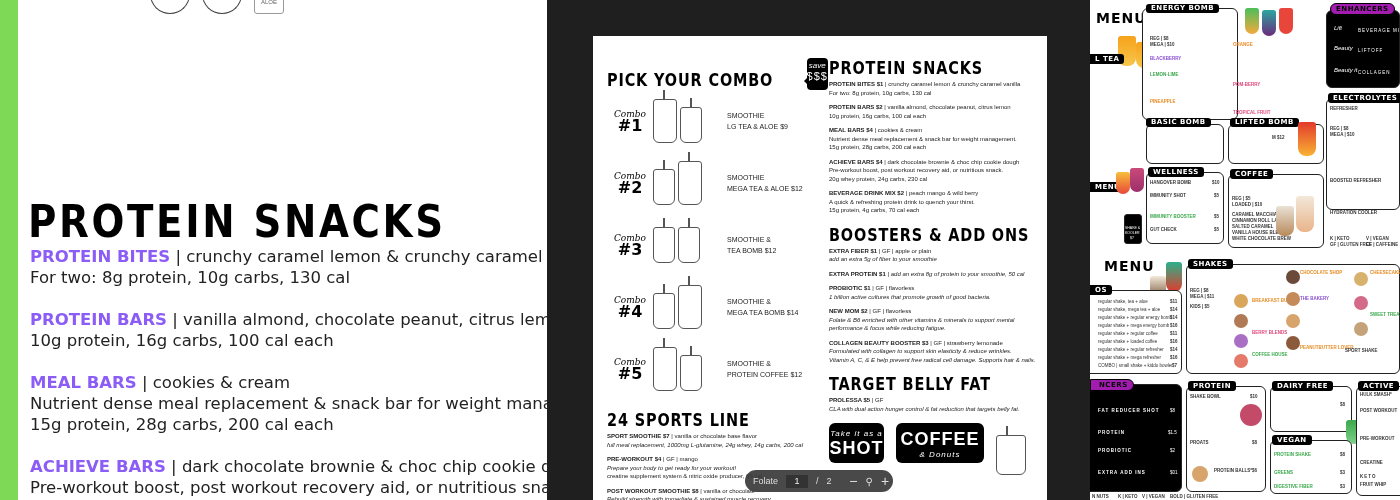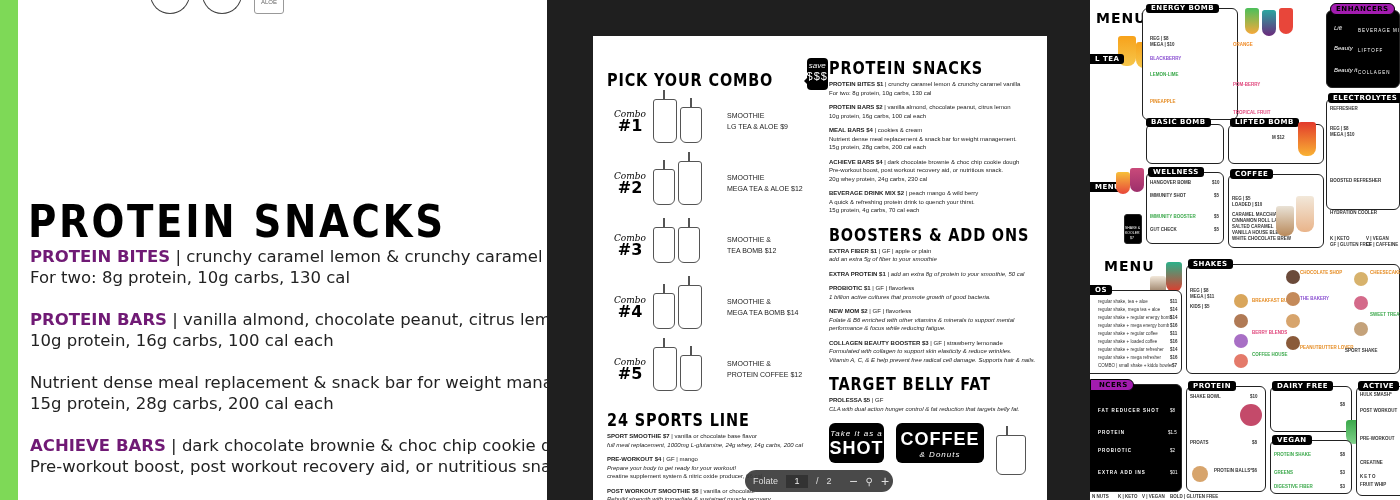--- a/index.html
+++ b/index.html
@@ -8,21 +8,21 @@
 
   
   .left { position: absolute; left: 0; top: 0; width: 547px; height: 500px; background: #fff; overflow: hidden; }
   .green-bar { position: absolute; left: 0; top: 0; width: 18px; height: 500px; background: #7ed957; }
   .cups-top { position: absolute; left: 150px; top: -14px; display: flex; gap: 12px; align-items: flex-end; }
   .cup-bottom { width: 40px; height: 28px; border: 1.5px solid #444; border-top: none; border-radius: 0 0 20px 20px; }
   .aloe-tag { width: 30px; height: 26px; border: 1px solid #999; border-radius: 3px; font-size: 6px; color: #666; text-align: center; padding-top: 10px; }
   .left-title { position: absolute; left: 28px; top: 196px; font-family: "DejaVu Sans", sans-serif; font-weight: 900; font-size: 44px; letter-spacing: 3px; color: #000; transform: scaleX(0.88); transform-origin: left; }
   .left-items { position: absolute; left: 30px; top: 246px; width: 512px; font-family: "DejaVu Sans", sans-serif; font-size: 16.5px; line-height: 21px; color: #222; }
   .left-items .item { margin-bottom: 21px; }
-  .left-items b { font-weight: 700; color: #701a75; }
+  .left-items b { font-weight: 700; color: #8b5cf6; }
   .left-items .line { white-space: nowrap; }
 
   
   .viewer { position: absolute; left: 547px; top: 0; width: 543px; height: 500px; background: #1f1f1f; overflow: hidden; }
   .page { position: absolute; left: 46px; top: 36px; width: 454px; height: 480px; background: #fff; overflow: hidden; }
   .col-l { position: absolute; left: 14px; top: 22px; width: 220px; }
   .col-r { position: absolute; left: 236px; top: 22px; width: 214px; }
   .mh { font-family: "DejaVu Sans", sans-serif; font-weight: 900; color: #000; letter-spacing: 1px; transform: scaleX(0.85); transform-origin: left; white-space: nowrap; }
   .combo-head { display: flex; align-items: flex-end; gap: 4px; }
   .save-bubble { background: #000; color: #fff; border-radius: 4px; width: 56px; height: 32px; font-size: 8px; text-align: center; font-style: italic; padding-top: 3px; position: relative; }
@@ -80,20 +80,21 @@
     <div class="left-items">
       <div class="item">
         <div class="line"><b>PROTEIN  BITES</b> | <span>crunchy caramel lemon &amp; crunchy caramel vanilla</span></div>
         <div class="line">For two: 8g protein, 10g carbs, 130  cal</div>
       </div>
       <div class="item">
         <div class="line"><b>PROTEIN  BARS</b> | <span>vanilla almond, chocolate peanut, citrus lemon</span></div>
         <div class="line">10g protein, 16g carbs, 100  cal each</div>
       </div>
       <div class="item">
+        <div class="line"><b>MEAL BARS</b> | <span>cookies &amp; cream</span></div>
         <div class="line">Nutrient dense meal replacement &amp; snack bar for weight management.</div>
         <div class="line">15g protein, 28g carbs, 200 cal each</div>
       </div>
       <div class="item">
         <div class="line"><b>ACHIEVE BARS</b> | <span>dark chocolate brownie &amp; choc chip cookie dough</span></div>
         <div class="line">Pre-workout boost, post workout recovery aid, or nutritious snack.</div>
       </div>
     </div>
   </div>
 

